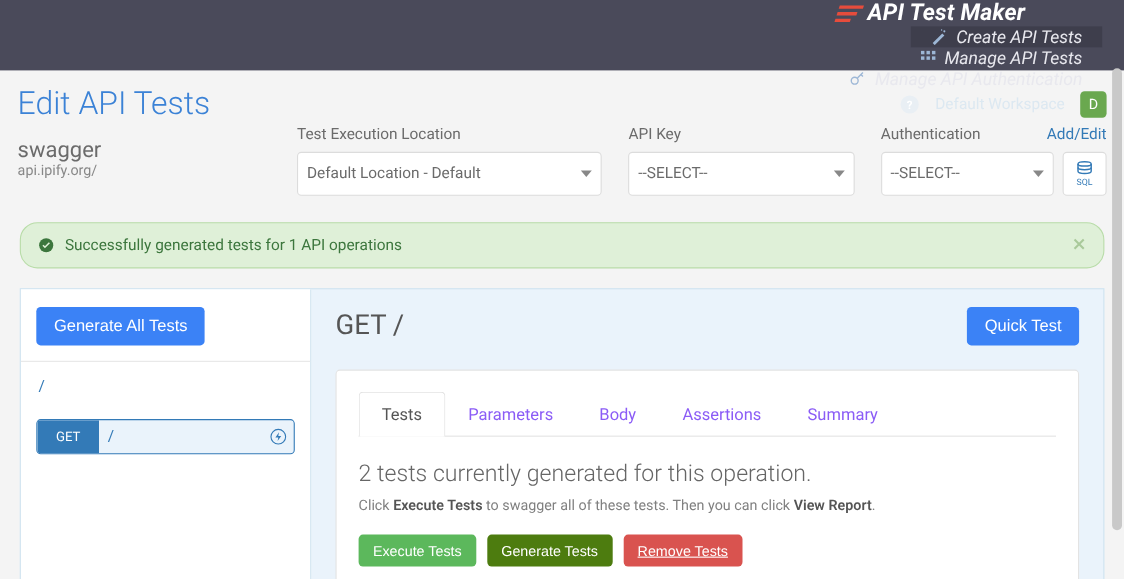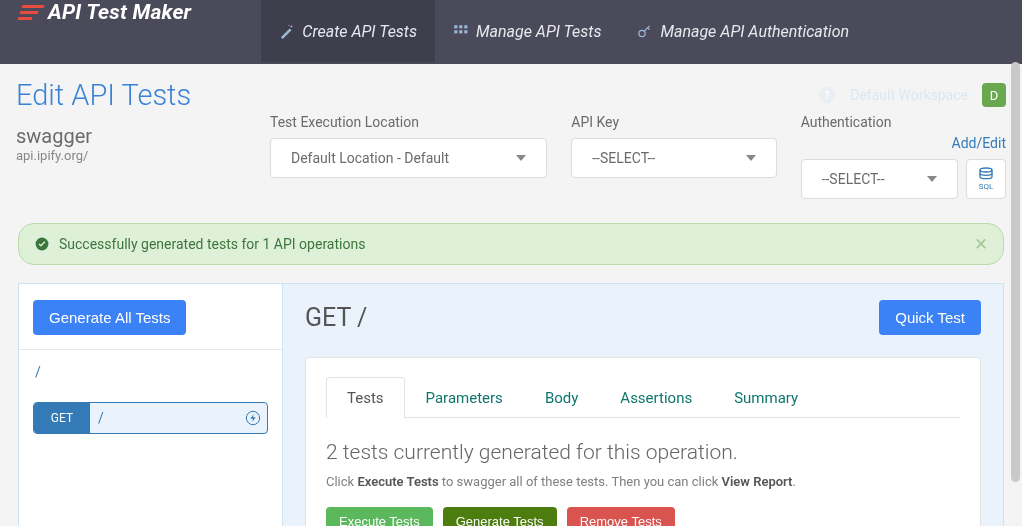--- a/index.html
+++ b/index.html
@@ -1,38 +1,38 @@
 <!DOCTYPE html>
 <html><head>
 <meta charset="utf-8">
 <style>
 * { box-sizing: border-box; margin: 0; padding: 0; }
 body { font-family: -apple-system, "Segoe UI", Roboto, Arial, sans-serif; background: #f4f4f4; color: #444; width: 1022px; }
-.topbar { background: #4a4a5a; height: 64px; display: flex; align-items: flex-start; padding: 0 20px; color: #fff; }
+.topbar { background: #4a4a5a; height: 64px; display: flex; align-items: flex-end; padding: 0 20px; color: #fff; flex-direction: column; }
 .brand { display: flex; align-items: center; font-style: italic; font-weight: 700; font-size: 21px; letter-spacing: 0.2px; margin-right: 70px; }
 .brand-stripes { display: inline-flex; flex-direction: column; gap: 3px; margin-right: 6px; transform: skewX(-18deg); }
 .brand-stripes span { display: block; width: 22px; height: 3px; background: #e74c3c; }
 .brand-stripes span:nth-child(2){ width: 18px; }
 .brand-stripes span:nth-child(3){ width: 14px; }
 .navlink { display: flex; align-items: center; color: #e8e8ee; font-size: 16px; padding: 0 18px; height: 62px; cursor: pointer; font-style: italic; }
 .navlink svg { margin-right: 8px; }
 .active-nav { background: #3e3e4c; }
 .main { padding: 14px 16px 0 16px; }
 .row1 { display: flex; align-items: center; }
 .pgtitle { color: #3b82d6; font-size: 29px; font-weight: 300; }
 .row1-right { margin-left: auto; display: flex; align-items: center; gap: 14px; color: #bfcfe0; font-size: 14px; }
 .ws-badge { width: 24px; height: 24px; background: #6aa84f; border-radius: 4px; color: #fff; display: flex; align-items: center; justify-content: center; font-size: 13px; }
 .cfgrow { display: flex; gap: 24px; margin-top: 2px; }
 .cfg-left { width: 230px; }
 .api-name { color: #6b6b6b; font-size: 20px; margin-top: 10px; }
 .api-host { color: #888; font-size: 13px; }
 .cfg-col { flex: 1; }
 .cfg-lbl { color: #6b6b6b; font-size: 14px; margin-bottom: 8px; display: flex; justify-content: space-between; }
-.aelink { color: #337ab7; font-size: 14px; cursor: pointer; margin-top: 21px; }
-.sel { background: #fff; border: 1px solid #dcdcdc; border-radius: 4px; height: 40px; display: flex; align-items: center; justify-content: space-between; padding: 0 20px; color: #6b6b6b; font-size: 14px; cursor: pointer; }
+.aelink { color: #337ab7; font-size: 14px; cursor: pointer; }
+.sel { background: #fff; border: 1px solid #dcdcdc; border-radius: 4px; height: 40px; display: flex; align-items: center; justify-content: space-between; padding: 0 8px; color: #6b6b6b; font-size: 14px; cursor: pointer; }
 .caret { border-left: 5px solid transparent; border-right: 5px solid transparent; border-top: 6px solid #888; }
 .sql-btn { width: 40px; height: 40px; background: #fff; border: 1px solid #dcdcdc; border-radius: 4px; display: flex; flex-direction: column; align-items: center; justify-content: center; cursor: pointer; color: #337ab7; font-size: 8px; }
 .sql-btn svg { margin-bottom: 1px; }
 .alert { margin: 24px 2px 0; background: #dff0d8; border: 1px solid #b8dca8; border-radius: 16px; padding: 12px 16px; color: #3c763d; display: flex; align-items: center; font-size: 14px; }
 .alert .close { margin-left: auto; color: #a9c99a; font-size: 22px; cursor: pointer; line-height: 0.6; }
 .alert svg { margin-right: 10px; }
 .board { margin: 18px 2px 0; display: flex; border: 1px solid #cfe3ef; background: #eaf3fb; }
 .side { width: 264px; background: #fff; border-right: 1px solid #cfe3ef; padding: 16px 14px; }
 .btn-primary { background: #3b82f6; color: #fff; border: none; border-radius: 4px; padding: 9px 16px; font-size: 15px; cursor: pointer; }
 .divider { height: 1px; background: #e7e7e7; margin: 14px -14px 10px; }
@@ -41,21 +41,21 @@
 .ep-method { background: #337ab7; color: #fff; font-size: 12px; width: 56px; display: flex; align-items: center; justify-content: center; }
 .ep-path { flex: 1; display: flex; align-items: center; padding-left: 8px; color: #337ab7; font-size: 14px; }
 .ep-bolt { width: 28px; display: flex; align-items: center; justify-content: center; }
 .ep-pointer { position: absolute; right: -8px; top: 50%; width: 0; height: 0; border-top: 8px solid transparent; border-bottom: 8px solid transparent; border-left: 8px solid #337ab7; transform: translateY(-50%); }
 .detail { flex: 1; padding: 16px 22px 0; }
 .detail-top { display: flex; align-items: center; }
 .op-title { color: #555; font-size: 25px; font-weight: 400; }
 .qt-btn { margin-left: auto; }
 .panel { background: #fff; border: 1px solid #e3e3e3; border-radius: 4px; margin-top: 22px; padding: 18px 20px 20px; }
 .tabs { display: flex; border-bottom: 1px solid #e3e3e3; }
-.tab { padding: 11px 20px; color: #0f766e; font-size: 15px; cursor: pointer; border: 1px solid transparent; border-bottom: none; position: relative; top: 1px; }
+.tab { padding: 11px 20px; color: #8b5cf6; font-size: 15px; cursor: pointer; border: 1px solid transparent; border-bottom: none; position: relative; top: 1px; }
 .tab.active { color: #555; border-color: #e3e3e3; background: #fff; border-radius: 4px 4px 0 0; }
 .gen-msg { color: #666; font-size: 21px; font-weight: 300; margin-top: 22px; }
 .hint { color: #808080; font-size: 13px; margin-top: 10px; }
 .hint b { color: #555; font-weight: 600; }
 .actions { display: flex; gap: 10px; margin-top: 18px; }
 .btn { border: none; border-radius: 4px; padding: 7px 13px; font-size: 13px; color: #fff; cursor: pointer; }
 .btn-green { background: #5cb85c; }
 .btn-blue { background: #4d7c0f; }
 .btn-red { background: #d9534f; text-decoration: underline; }
 .scrollbar { position: absolute; right: 2px; top: 62px; width: 9px; height: 420px; background: #c9c9c9; border-radius: 6px; }

